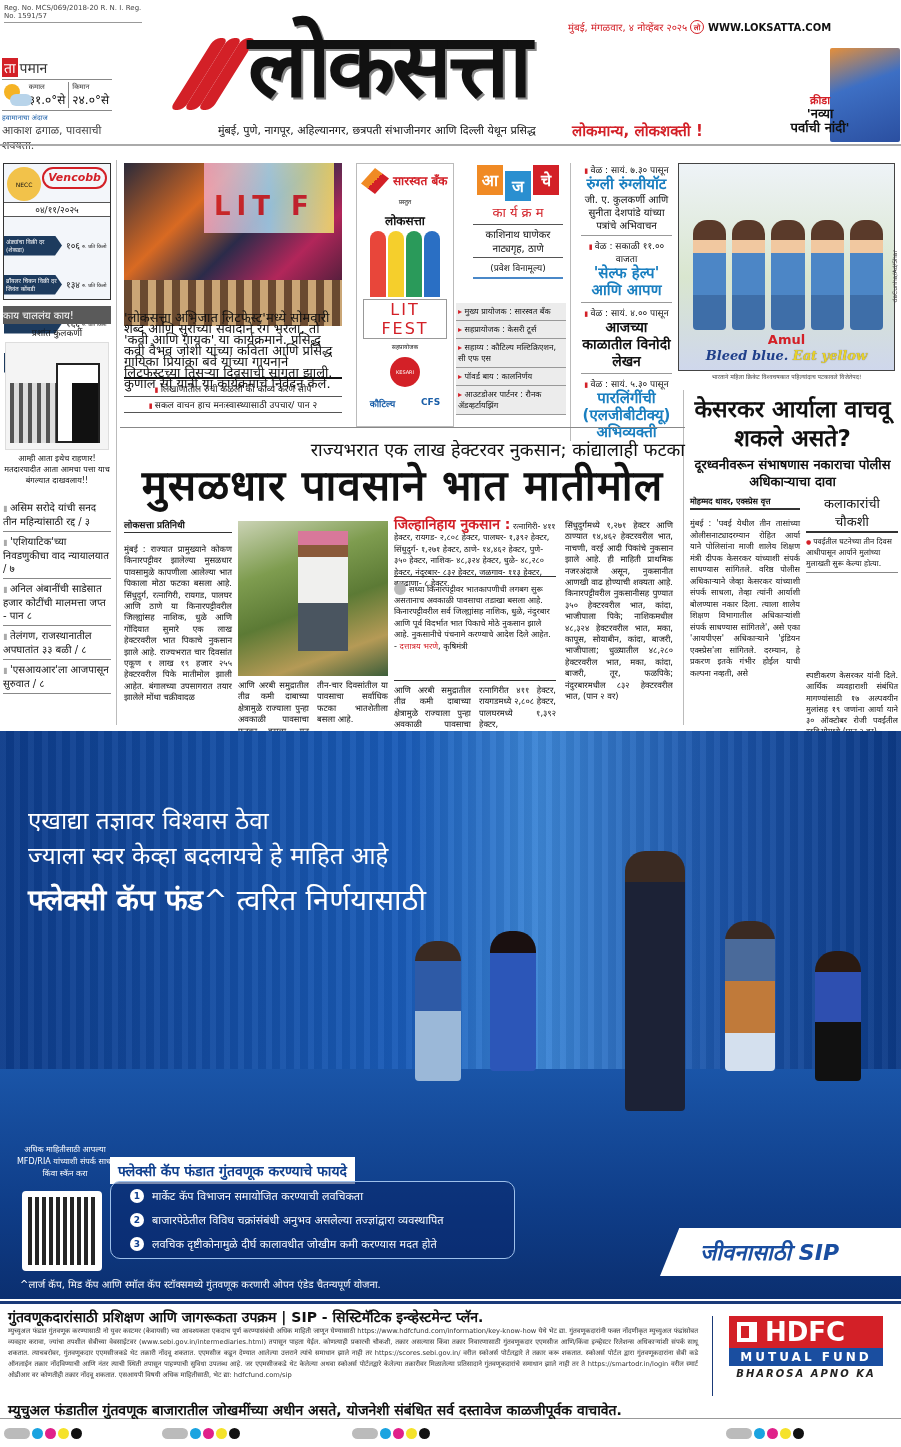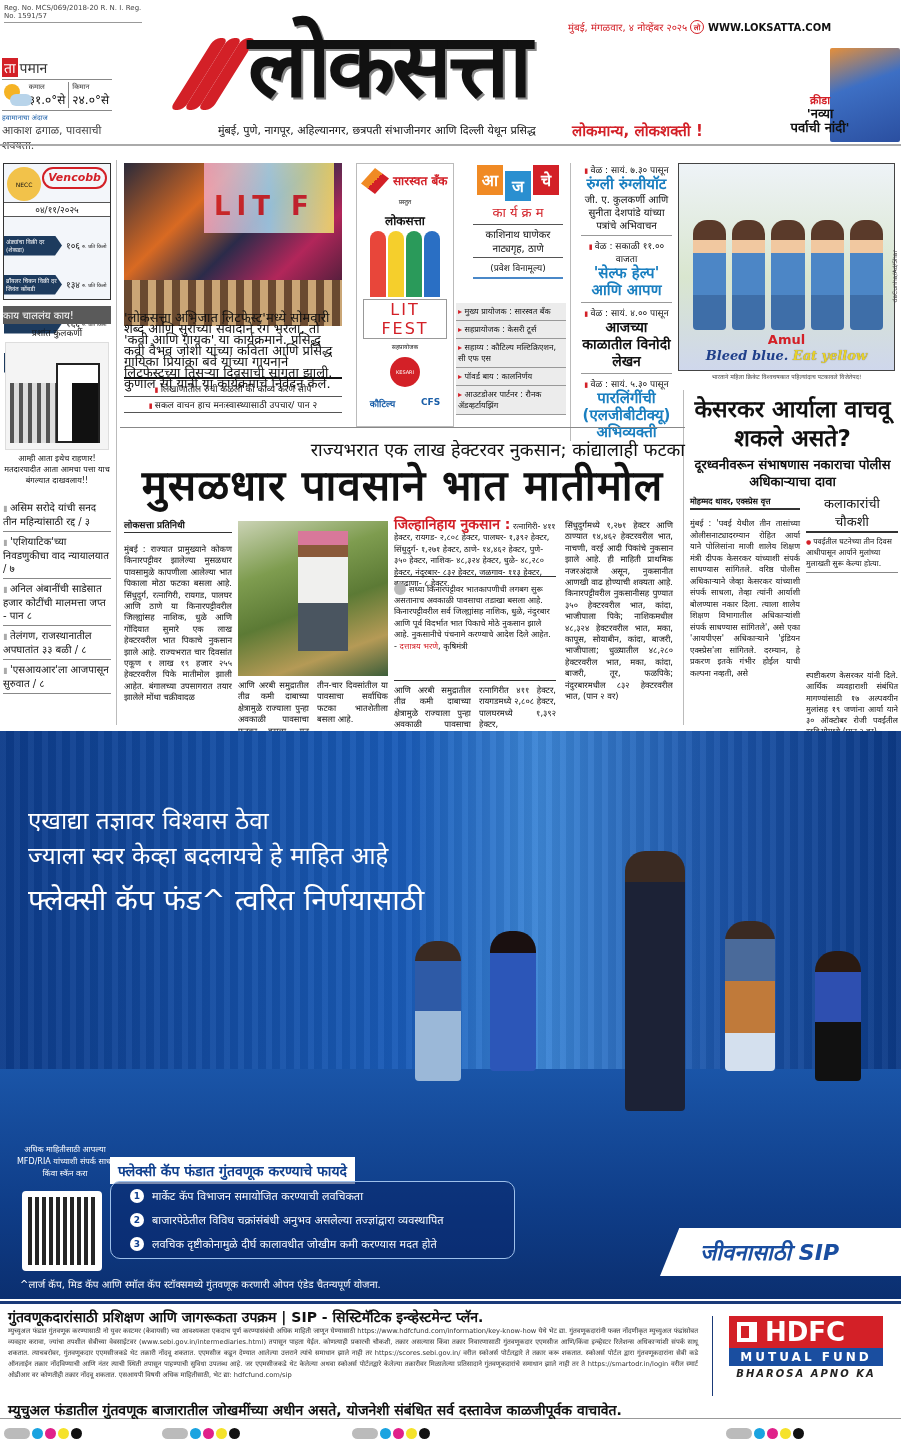--- a/index.html
+++ b/index.html
@@ -121,21 +121,21 @@
 .quote .nm{color:#d32027}
 .col3{left:394px;top:680px;width:162px;font-size:8.3px;line-height:11.4px;border-top:1px solid #333;padding-top:4px;display:flex;gap:8px}
 .col3 div{flex:1;text-align:justify}
 .col4{left:565px;top:520px;width:108px;font-size:8.3px;line-height:11.4px;text-align:justify}
 .ad{left:0;top:731px;width:901px;height:568px;background:linear-gradient(90deg,#0e3c8a 0%,#1a5cb8 45%,#3d86d6 60%,#1c54a8 80%,#0d3a86 100%);overflow:hidden}
 .ad .curtain{position:absolute;inset:0;background:repeating-linear-gradient(90deg,rgba(255,255,255,.04) 0 6px,rgba(0,0,0,.05) 6px 14px)}
 .ad .floor{position:absolute;left:0;bottom:0;width:100%;height:230px;background:linear-gradient(180deg,#1a55a8 0%,#0f3d88 60%,#0b2f70 100%)}
 .ad .l1{position:absolute;left:28px;top:72px;font-size:24px;color:#fff}
 .ad .l2{position:absolute;left:28px;top:107px;font-size:24px;color:#fff}
 .ad .l3{position:absolute;left:28px;top:148px;font-size:29px;color:#fff}
-.ad .l3 b{font-weight:normal}
+.ad .l3 b{font-weight:bold}
 .orch{position:absolute;left:395px;top:100px;width:500px;height:300px}
 .orch .p{position:absolute;border-radius:20px 20px 4px 4px}
 .ad .qrhint{position:absolute;left:15px;top:135px;width:100px;font-size:8px;color:#fff;text-align:center;line-height:12px;top:413px}
 .ad .qr{position:absolute;left:22px;top:460px;width:80px;height:80px;background:#fff;border-radius:4px;padding:6px}
 .ad .qr div{width:100%;height:100%;background:
  repeating-linear-gradient(90deg,#000 0 4px,#fff 4px 7px),#000;mask:none;opacity:.85}
 .ad .bh{position:absolute;left:110px;top:426px;background:#fff;color:#0f3f8e;font-size:14px;font-weight:bold;padding:4px 8px}
 .ad .bbox{position:absolute;left:110px;top:450px;width:405px;height:78px;border:1px solid #9ec0ea;border-radius:10px;background:rgba(10,40,110,.55)}
 .ad .ben{position:absolute;left:130px;font-size:11px;color:#fff;display:flex;align-items:center;gap:8px}
 .ad .ben .n{width:14px;height:14px;border-radius:50%;background:#fff;color:#0f3f8e;font-size:9px;font-weight:bold;display:flex;align-items:center;justify-content:center}

